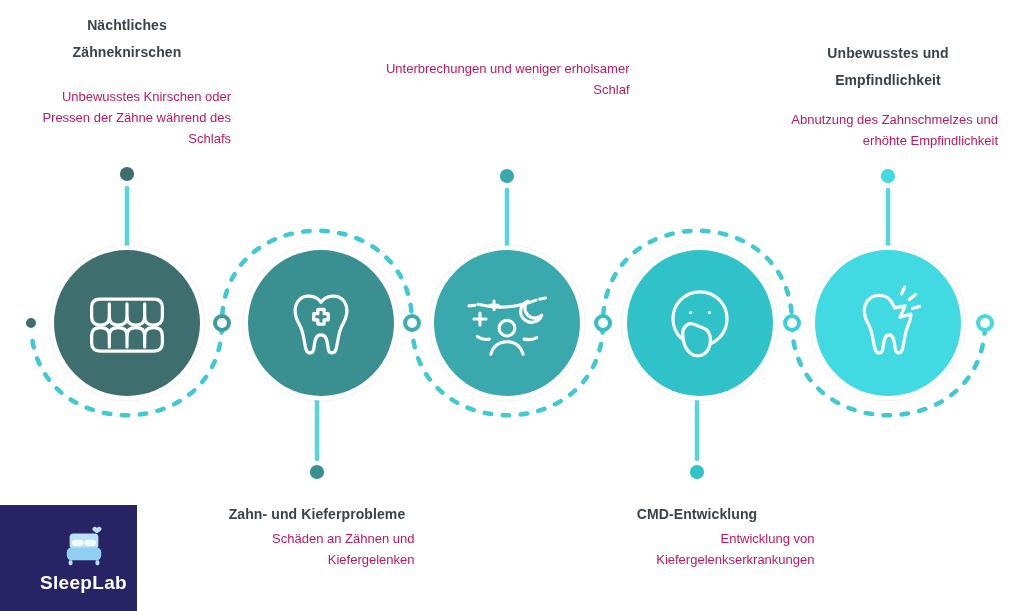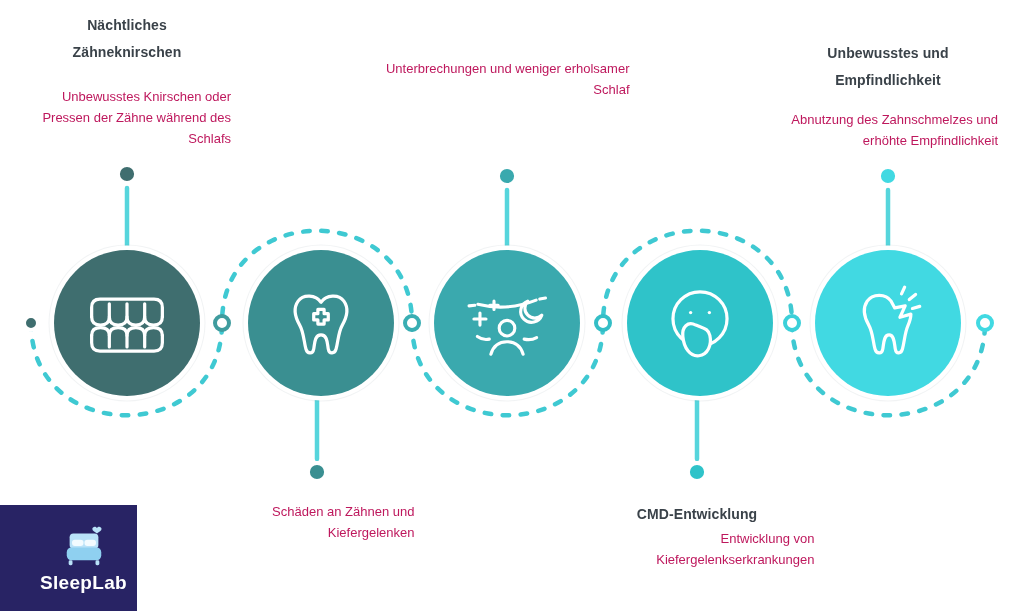--- a/index.html
+++ b/index.html
@@ -93,20 +93,21 @@
     <div class="desc">Unbewusstes Knirschen oder Pressen der Zähne während des Schlafs</div>
   </div>
   <div class="tb" id="tb3">
     <div class="desc">Unterbrechungen und weniger erholsamer Schlaf</div>
   </div>
   <div class="tb" id="tb5">
     <div class="title">Unbewusstes und Empfindlichkeit</div>
     <div class="desc">Abnutzung des Zahnschmelzes und erhöhte Empfindlichkeit</div>
   </div>
   <div class="tb" id="tb2">
+    <div class="title">Zahn- und Kieferprobleme</div>
     <div class="desc">Schäden an Zähnen und Kiefergelenken</div>
   </div>
   <div class="tb" id="tb4">
     <div class="title">CMD-Entwicklung</div>
     <div class="desc">Entwicklung von Kiefergelenkserkrankungen</div>
   </div>
 
   <div class="circle" id="c1" style="background-color: rgb(63, 110, 111);">
     <svg viewBox="0 0 100 100" xmlns="http://www.w3.org/2000/svg">
       <g fill="none" stroke-width="3.1" stroke-linecap="round" stroke-linejoin="round" stroke="#ffffff">

